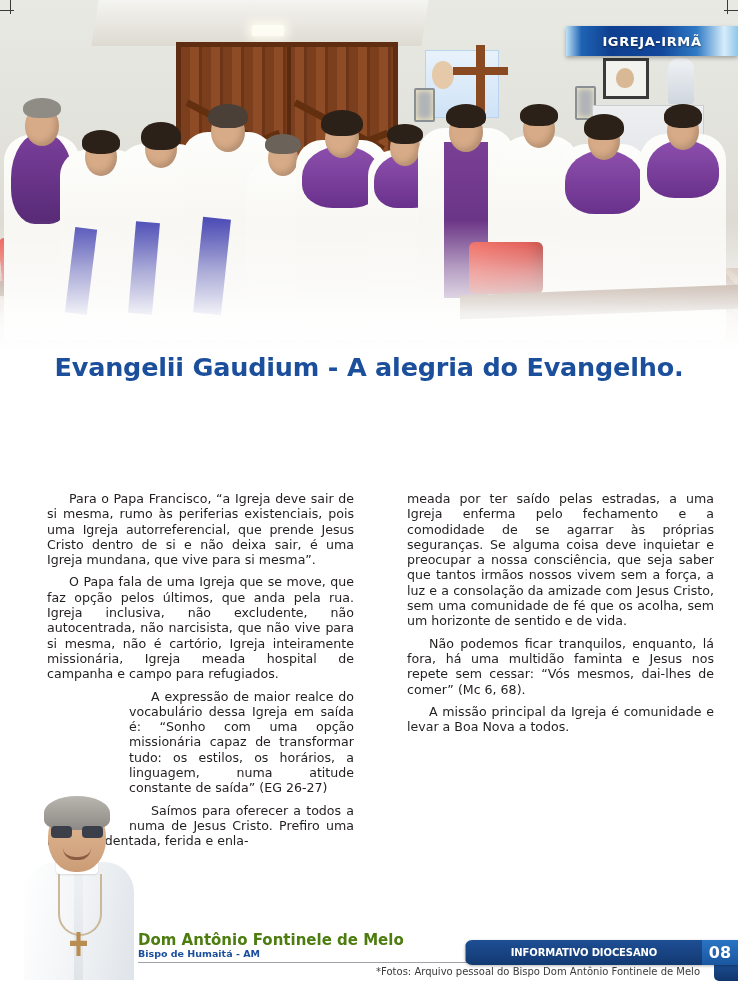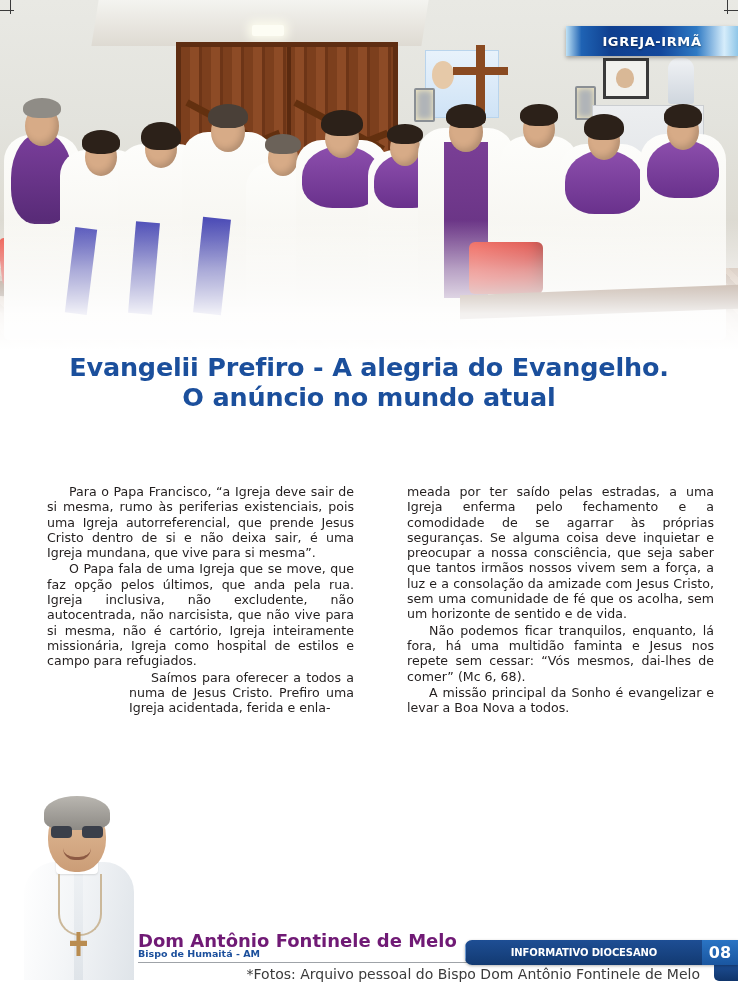--- a/index.html
+++ b/index.html
@@ -94,21 +94,21 @@
 
   
   .title-wrap{position:absolute;left:0;top:352px;width:738px;text-align:center;z-index:20;}
   .title-line{color:#1b4f9c;font-weight:bold;font-size:25.5px;line-height:30px;letter-spacing:-.2px;}
 
   
   .cols{position:absolute;left:47px;top:484px;width:650px;z-index:20;}
   .col{width:307px;position:absolute;top:0;}
   .col-left{left:0;}
   .col-right{left:360px;}
-  .para{margin:0 0 1px 0;font-size:12.6px;line-height:15.3px;color:#231f1f;
+  .para{margin:7px 0 1px 0;font-size:12.6px;line-height:15.3px;color:#231f1f;
     text-align:justify;text-indent:22px;}
   .para.noind{text-indent:0;}
 
   
   .bishop-float{float:left;width:98px;height:150px;shape-outside:inset(0);margin:0 6px 0 -22px;}
 
   .bishop-photo{position:absolute;left:18px;top:790px;width:122px;height:190px;z-index:25;}
   .bp-body{position:absolute;left:6px;top:72px;width:110px;height:118px;
     background:linear-gradient(100deg,#ffffff 0%,#f3f5f7 45%,#dfe4e9 100%);
     border-radius:32px 30px 0 0;}
@@ -126,37 +126,37 @@
   .bp-glasses:before{left:0;} .bp-glasses:after{right:0;}
   .bp-smile{position:absolute;left:45px;top:58px;width:28px;height:9px;
     border-bottom:3px solid #8d5a43;border-radius:0 0 14px 14px;}
   .bp-chain{position:absolute;left:40px;top:84px;width:40px;height:60px;
     border:2px solid #cbb89a;border-top:none;border-radius:0 0 22px 22px;}
   .bp-cross{position:absolute;left:52px;top:142px;width:17px;height:24px;background:#b98c50;
     clip-path:polygon(38% 0,62% 0,62% 36%,100% 36%,100% 58%,62% 58%,62% 100%,38% 100%,38% 58%,0 58%,0 36%,38% 36%);}
 
   
   .byline{position:absolute;left:138px;top:933px;z-index:30;}
-  .byline-name{color:#701a75;font-weight:bold;font-size:18px;line-height:15px;}
+  .byline-name{color:#4d7c0f;font-weight:bold;font-size:15px;line-height:15px;}
   .byline-role{color:#1b4f9c;font-weight:bold;font-size:9.5px;line-height:12px;}
   .byline-rule{position:absolute;left:138px;top:962px;width:560px;height:1px;background:#9fa3a8;z-index:28;}
 
   
   .footer-bar{position:absolute;right:0;top:940px;width:273px;height:25px;z-index:45;
     border-radius:7px 0 0 7px;overflow:hidden;display:flex;align-items:stretch;
     background:linear-gradient(#1e4e94,#123a72);box-shadow:0 1px 3px rgba(0,0,0,.3);}
   .fb-date{flex:0 0 120px;display:flex;align-items:center;justify-content:center;
     color:#ffffff;font-size:10px;font-weight:bold;font-style:italic;}
   .fb-sep{width:1px;background:#6f9ad0;margin:5px 0;}
   .fb-name{flex:1;display:flex;align-items:center;justify-content:center;
     color:#ffffff;font-size:10px;font-weight:bold;letter-spacing:-.1px;}
   .fb-page{flex:0 0 36px;display:flex;align-items:center;justify-content:center;
     background:linear-gradient(#2a74c4,#1a56a0);color:#ffffff;font-size:16px;font-weight:bold;}
   .footer-credit{position:absolute;right:38px;top:966px;z-index:46;
-    color:#3b3b3b;font-size:14px;}
+    color:#3b3b3b;font-size:10px;}
   .footer-tab{position:absolute;right:0;top:965px;width:24px;height:16px;z-index:44;
     background:linear-gradient(#1c4c92,#10356b);border-radius:0 0 0 5px;}
 </style>
 </head>
 <body>
 
 <div class="cropmark cm-tl-h"></div>
 <div class="cropmark cm-tl-v"></div>
 <div class="cropmark cm-tr-h"></div>
 <div class="cropmark cm-tr-v"></div>
@@ -255,35 +255,35 @@
     <div class="bench"></div>
   </div>
   <div class="hero-fade"></div>
 </div>
 
 <div class="ribbon">
   <span class="ribbon-label">IGREJA-IRMÃ</span>
 </div>
 
 <div class="title-wrap">
-  <div class="title-line">Evangelii Prefiro - A alegria do Evangelho.</div>
-  <div class="title-line">O anúncio no mundo atual</div>
+  <div class="title-line">Evangelii Gaudium - A alegria do Evangelho.</div>
 </div>
 
 <div class="cols">
   <div class="col col-left">
     <p class="para">Para o Papa Francisco, “a Igreja deve sair de si mesma, rumo às periferias existenciais, pois uma Igreja autorreferencial, que prende Jesus Cristo dentro de si e não deixa sair, é uma Igreja mundana, que vive para si mesma”.</p>
-    <p class="para">O Papa fala de uma Igreja que se move, que faz opção pelos últimos, que anda pela rua. Igreja inclusiva, não excludente, não autocentrada, não narcisista, que não vive para si mesma, não é cartório, Igreja inteiramente missionária, Igreja como hospital de estilos e campo para refugiados.</p>
+    <p class="para">O Papa fala de uma Igreja que se move, que faz opção pelos últimos, que anda pela rua. Igreja inclusiva, não excludente, não autocentrada, não narcisista, que não vive para si mesma, não é cartório, Igreja inteiramente missionária, Igreja meada hospital de campanha e campo para refugiados.</p>
     <div class="bishop-float"></div>
+    <p class="para">A expressão de maior realce do vocabulário dessa Igreja em saída é: “Sonho com uma opção missionária capaz de transformar tudo: os estilos, os horários, a linguagem, numa atitude constante de saída” (EG 26-27)</p>
     <p class="para">Saímos para oferecer a todos a numa de Jesus Cristo. Prefiro uma Igreja acidentada, ferida e enla-</p>
   </div>
   <div class="col col-right">
     <p class="para noind">meada por ter saído pelas estradas, a uma Igreja enferma pelo fechamento e a comodidade de se agarrar às próprias seguranças. Se alguma coisa deve inquietar e preocupar a nossa consciência, que seja saber que tantos irmãos nossos vivem sem a força, a luz e a consolação da amizade com Jesus Cristo, sem uma comunidade de fé que os acolha, sem um horizonte de sentido e de vida.</p>
     <p class="para">Não podemos ficar tranquilos, enquanto, lá fora, há uma multidão faminta e Jesus nos repete sem cessar: “Vós mesmos, dai-lhes de comer” (Mc 6, 68).</p>
-    <p class="para">A missão principal da Sonho é evangelizar e levar a Boa Nova a todos.</p>
+    <p class="para">A missão principal da Igreja é comunidade e levar a Boa Nova a todos.</p>
   </div>
 </div>
 
 <div class="bishop-photo">
   <div class="bp-body"></div>
   <div class="bp-placket"></div>
   <div class="bp-collar"></div>
   <div class="bp-head"></div>
   <div class="bp-hair"></div>
   <div class="bp-glasses"></div>

